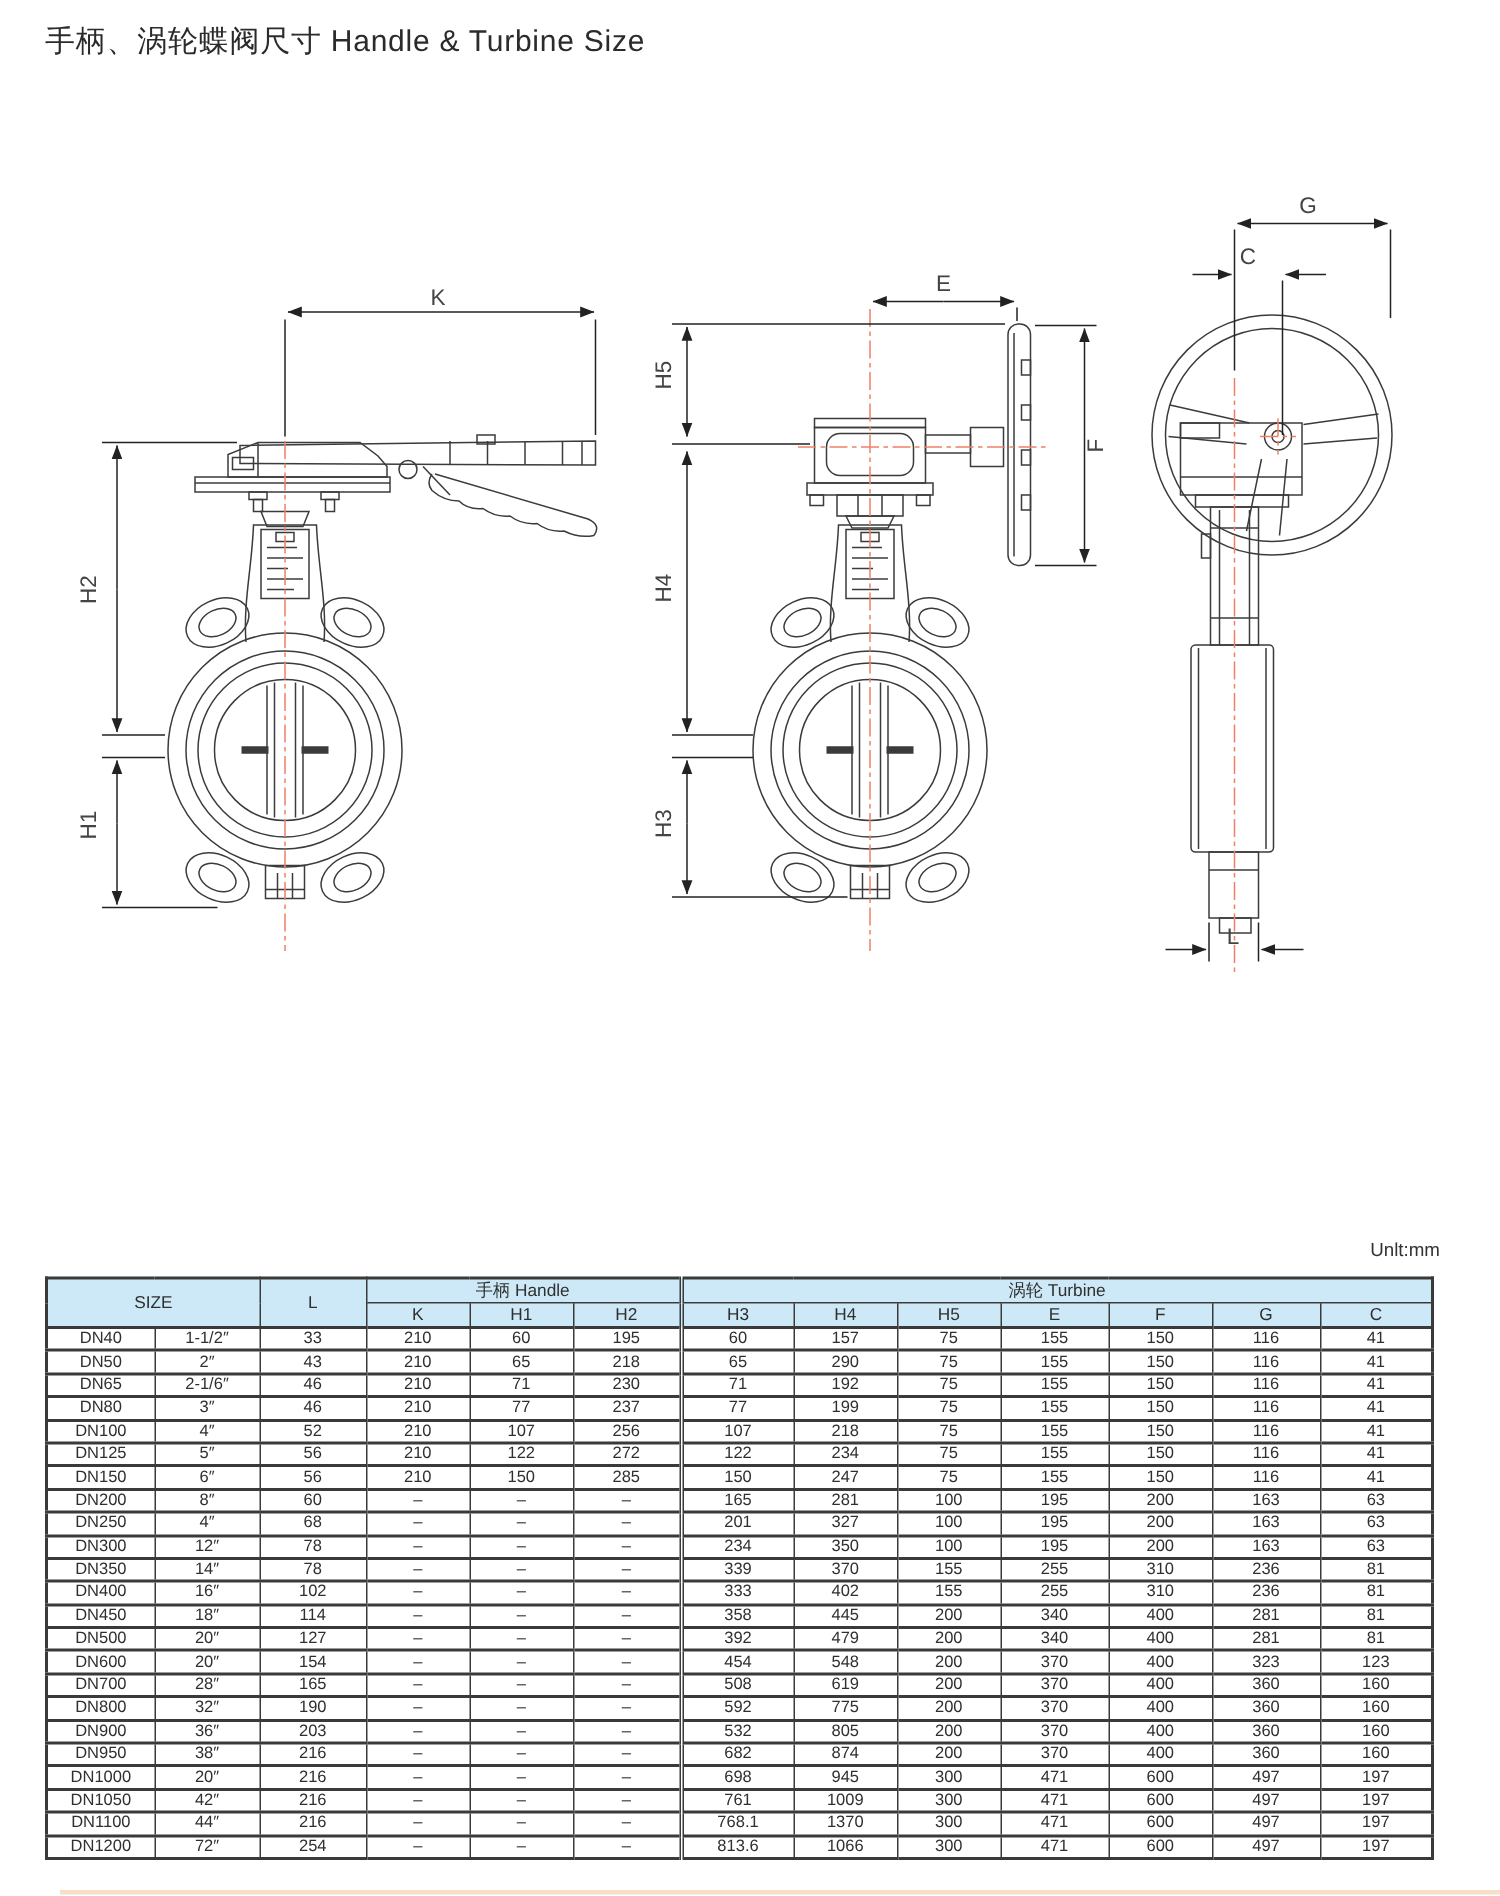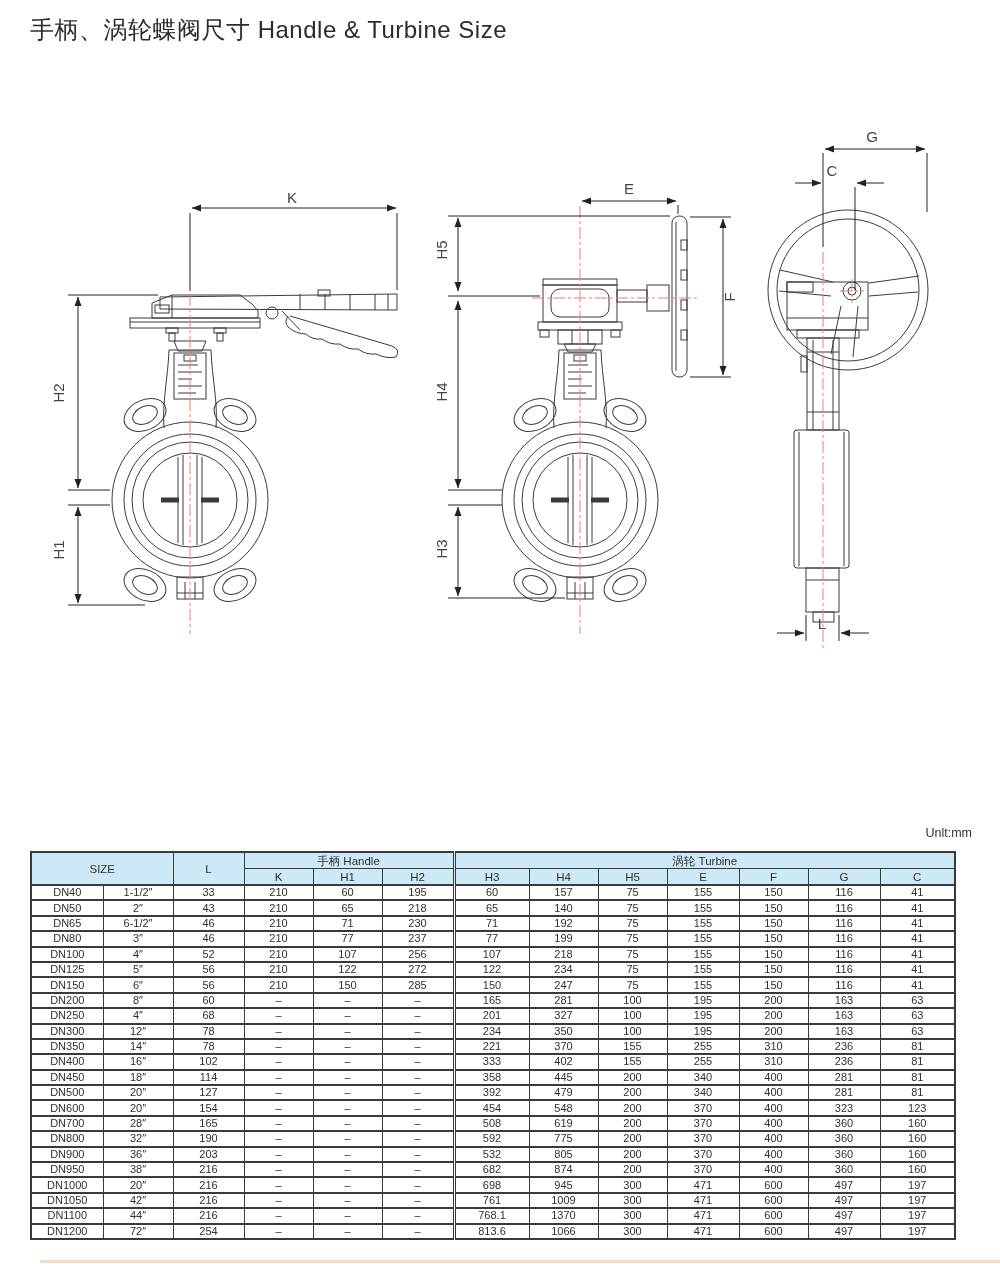--- a/index.html
+++ b/index.html
@@ -1,19 +1,19 @@
 <!DOCTYPE html>
 <html><head>
 <meta charset="utf-8">
 <style>
   html,body{margin:0;padding:0;background:#fff;}
   body{width:1000px;height:1264px;position:relative;font-family:"Liberation Sans",sans-serif;overflow:hidden;}
-  .page-title{position:absolute;left:30px;top:14px;font-size:24px;color:#2b2b2b;letter-spacing:.5px;}
+  .page-title{position:absolute;left:30px;top:14px;font-size:20px;color:#2b2b2b;letter-spacing:.5px;}
   svg.drawings{position:absolute;left:0;top:0;}
-  .unit-note{position:absolute;top:826px;right:28px;font-size:12.5px;color:#333;}
+  .unit-note{position:absolute;top:826px;right:40px;font-size:12.5px;color:#333;}
   table.size-table{position:absolute;left:30px;top:851px;width:769px;border-collapse:collapse;table-layout:fixed;
     text-align:center;color:#2f2f2f;border:2px solid #3a3a3a;}
   .size-table th{background:#cde9f7;font-weight:normal;border:1px solid #3a3a3a;height:15px;font-size:11.5px;padding:0;line-height:14px;}
   .size-table td{border:1px solid #3a3a3a;border-top-width:2px;border-bottom-width:2px;height:13.4px;padding:0;font-size:11px;line-height:13px;}
   .size-table td:nth-child(6),
   .size-table thead tr:nth-child(2) th:nth-child(3),
   .size-table thead tr:nth-child(1) th:nth-child(3){border-right:3px double #3a3a3a;}
   .bottom-strip{position:absolute;left:40px;right:0;top:1260px;height:3px;background:#f6dfc6;}
   
   .art{stroke:#3b3b3b;fill:none;stroke-width:1;}
@@ -296,30 +296,30 @@
         <td>41</td>
       </tr>
       <tr>
         <td>DN50</td>
         <td>2″</td>
         <td>43</td>
         <td>210</td>
         <td>65</td>
         <td>218</td>
         <td>65</td>
-        <td>140</td>
+        <td>290</td>
         <td>75</td>
         <td>155</td>
         <td>150</td>
         <td>116</td>
         <td>41</td>
       </tr>
       <tr>
         <td>DN65</td>
-        <td>6-1/2″</td>
+        <td>2-1/6″</td>
         <td>46</td>
         <td>210</td>
         <td>71</td>
         <td>230</td>
         <td>71</td>
         <td>192</td>
         <td>75</td>
         <td>155</td>
         <td>150</td>
         <td>116</td>
@@ -430,21 +430,21 @@
         <td>163</td>
         <td>63</td>
       </tr>
       <tr>
         <td>DN350</td>
         <td>14″</td>
         <td>78</td>
         <td>–</td>
         <td>–</td>
         <td>–</td>
-        <td>221</td>
+        <td>339</td>
         <td>370</td>
         <td>155</td>
         <td>255</td>
         <td>310</td>
         <td>236</td>
         <td>81</td>
       </tr>
       <tr>
         <td>DN400</td>
         <td>16″</td>

